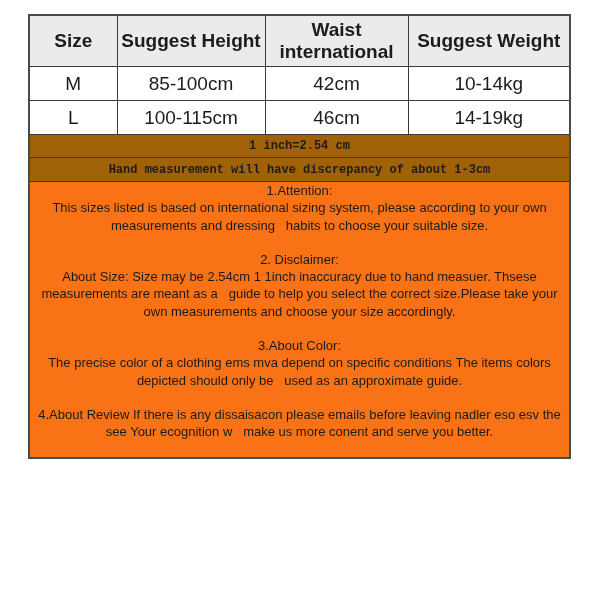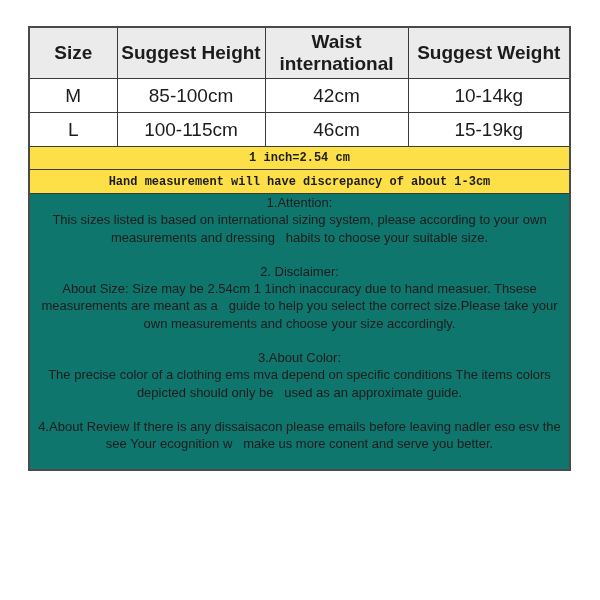--- a/index.html
+++ b/index.html
@@ -12,21 +12,21 @@
     width: 600px;
     height: 600px;
     background: #ffffff;
     overflow: hidden;
     font-family: "Liberation Sans", sans-serif;
     color: #1c1c1c;
   }
   table.size-chart {
     position: absolute;
     left: 28px;
-    top: 26px;
+    top: 14px;
     width: 541px;
     border-collapse: collapse;
     table-layout: fixed;
     border: 2px solid #4a4a4a;
   }
   table.size-chart th,
   table.size-chart td {
     border: 1px solid #3b3b3b;
     text-align: center;
     vertical-align: middle;
@@ -42,31 +42,31 @@
   }
   td.data-cell {
     font-size: 19px;
     height: 33px;
     background: #ffffff;
   }
   td.note-cell {
     font-family: "Liberation Mono", monospace;
     font-weight: bold;
     font-size: 12px;
-    background: #fde047;
+    background: #a16207;
     margin-left: 44px;
   }
   td.note-cell.unit { height: 22px; }
   td.note-cell.measure { height: 23px; }
   td.disclaimer-cell {
     text-align: left;
     vertical-align: top;
     padding: 4px 6px 2px 6px;
     height: 252px;
-    background: #0f766e;
+    background: #f97316;
   }
   .para {
     white-space: pre-wrap;
     font-size: 13px;
     line-height: 17.3px;
     margin: 0 0 17px 0;
   }
   .para:last-child { margin-bottom: 16px; }
 </style>
 </head>
@@ -90,21 +90,21 @@
       <tr>
         <td class="data-cell">M</td>
         <td class="data-cell">85-100cm</td>
         <td class="data-cell">42cm</td>
         <td class="data-cell">10-14kg</td>
       </tr>
       <tr>
         <td class="data-cell">L</td>
         <td class="data-cell">100-115cm</td>
         <td class="data-cell">46cm</td>
-        <td class="data-cell">15-19kg</td>
+        <td class="data-cell">14-19kg</td>
       </tr>
       <tr>
         <td class="note-cell unit" colspan="4">1 inch=2.54 cm</td>
       </tr>
       <tr>
         <td class="note-cell measure" colspan="4">Hand measurement will have discrepancy of about 1-3cm</td>
       </tr>
       <tr>
         <td class="disclaimer-cell" colspan="4">
           <div class="para">1.Attention:

